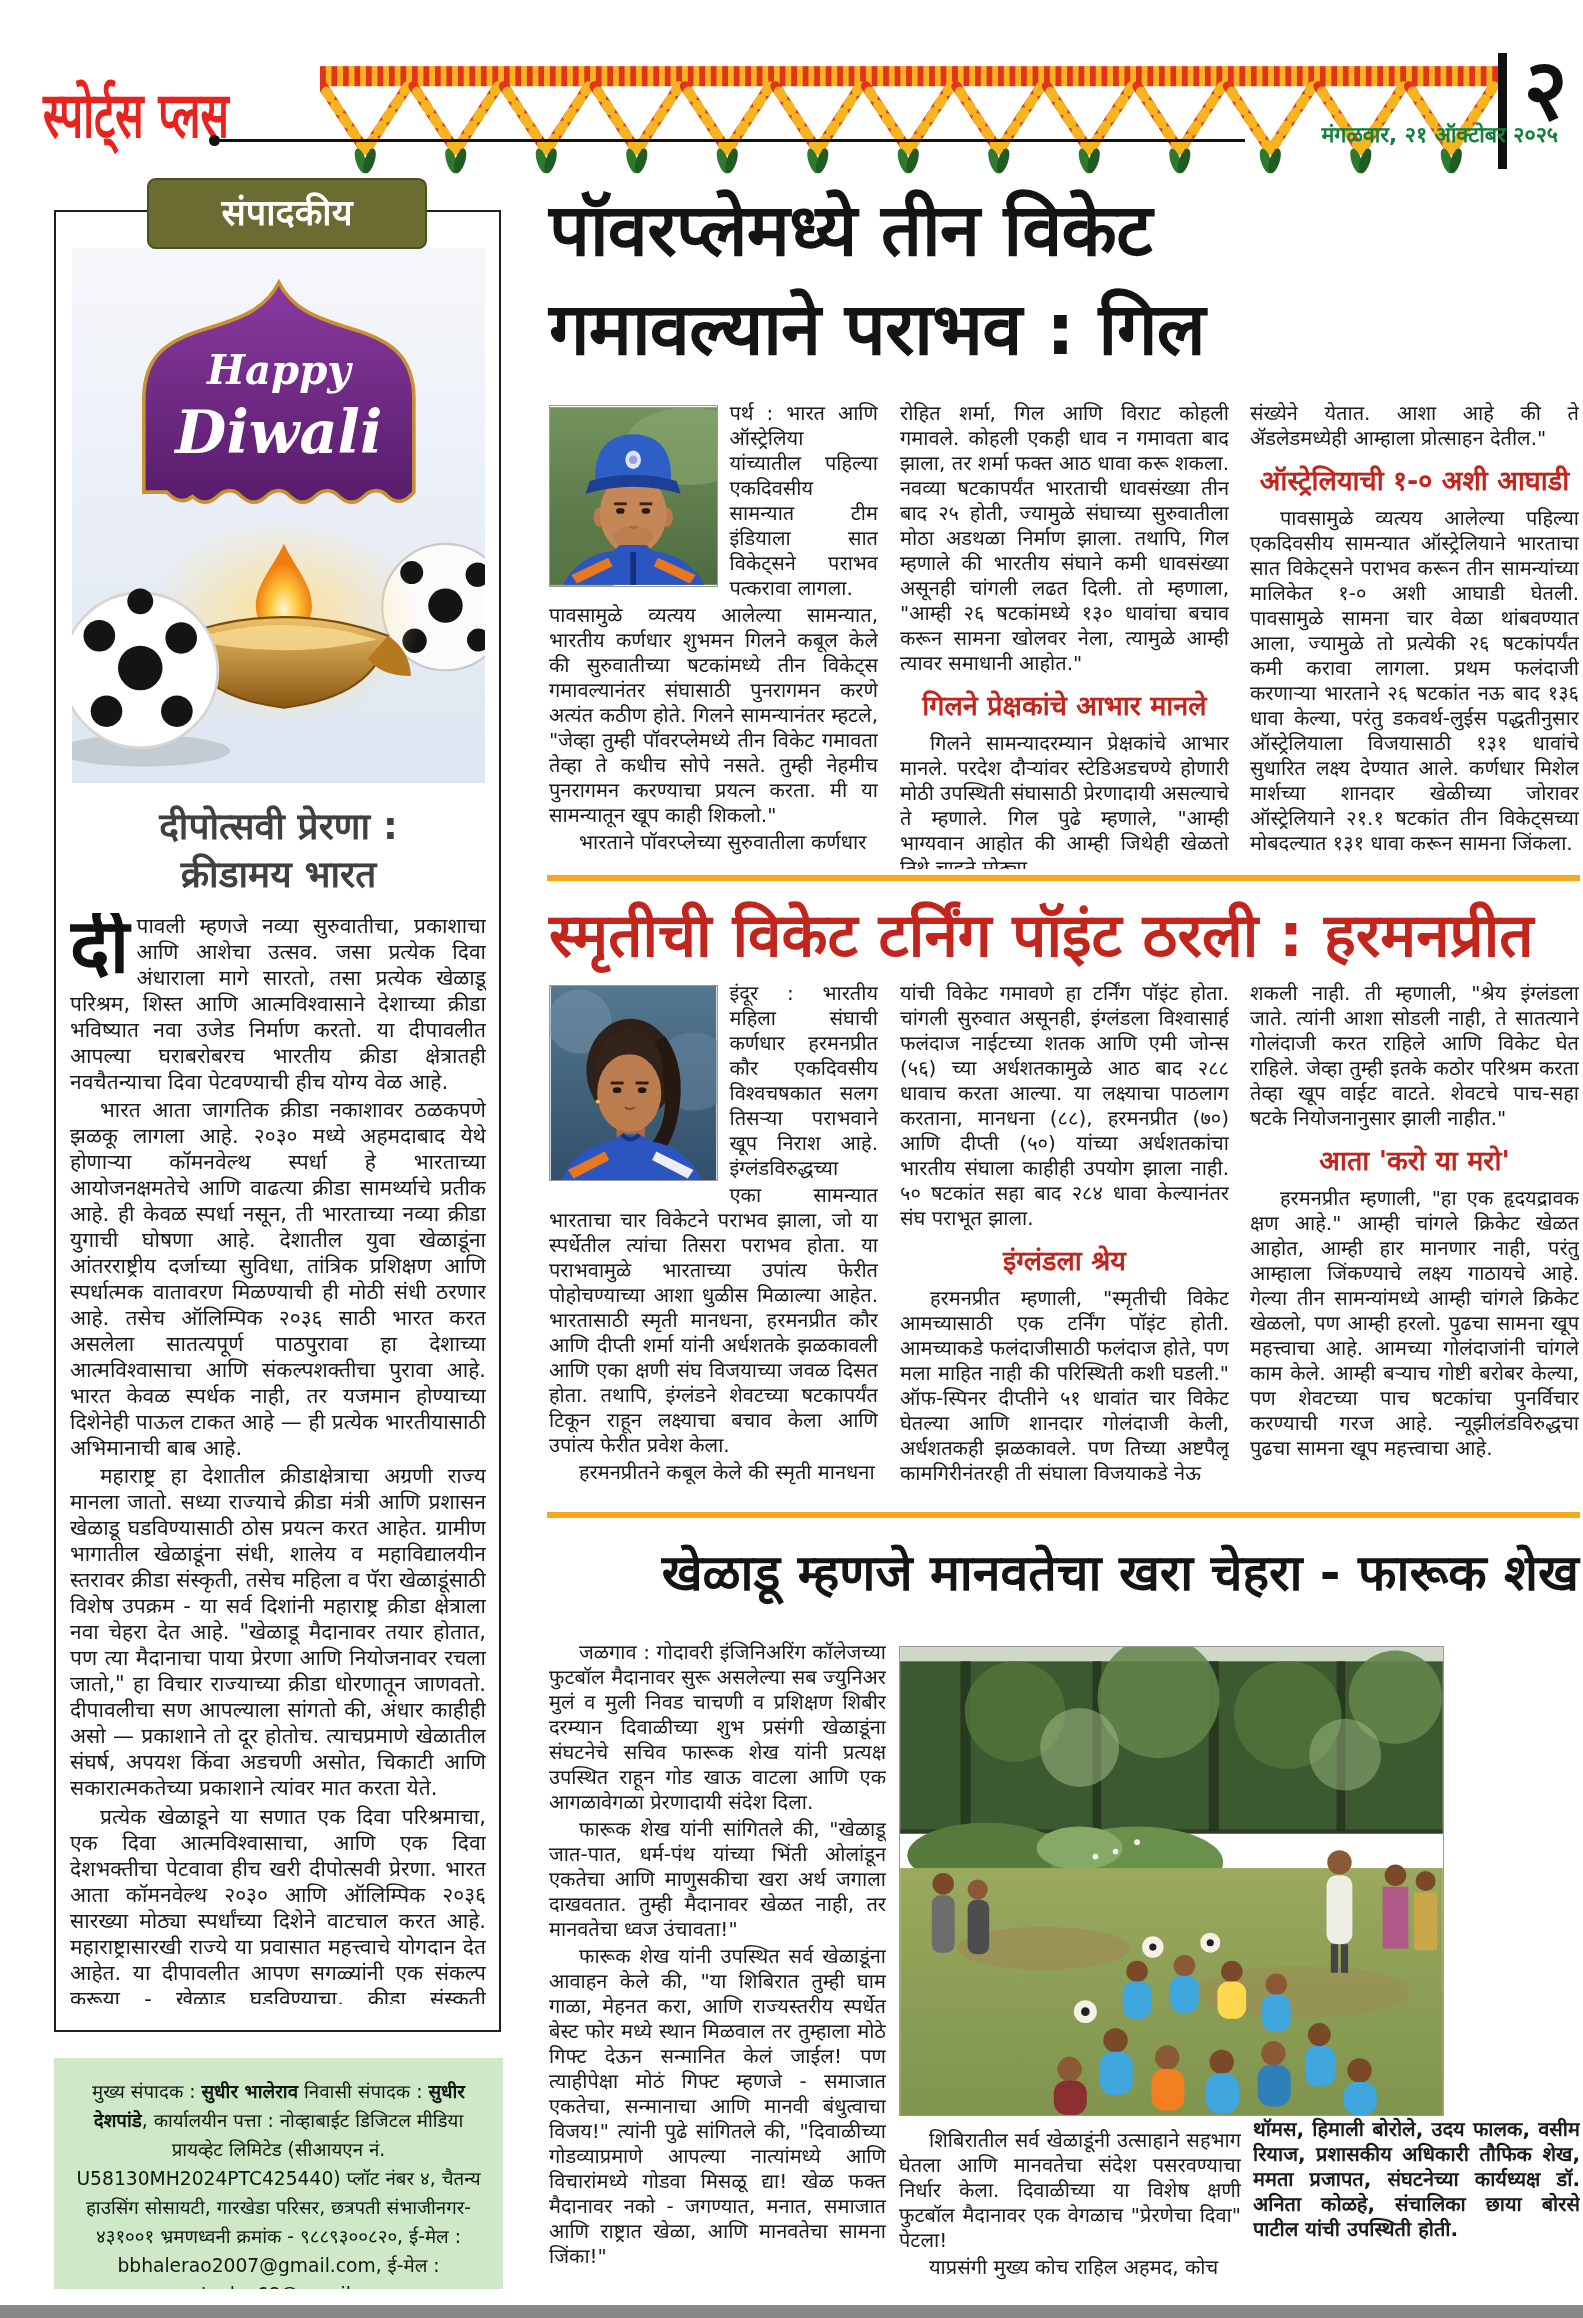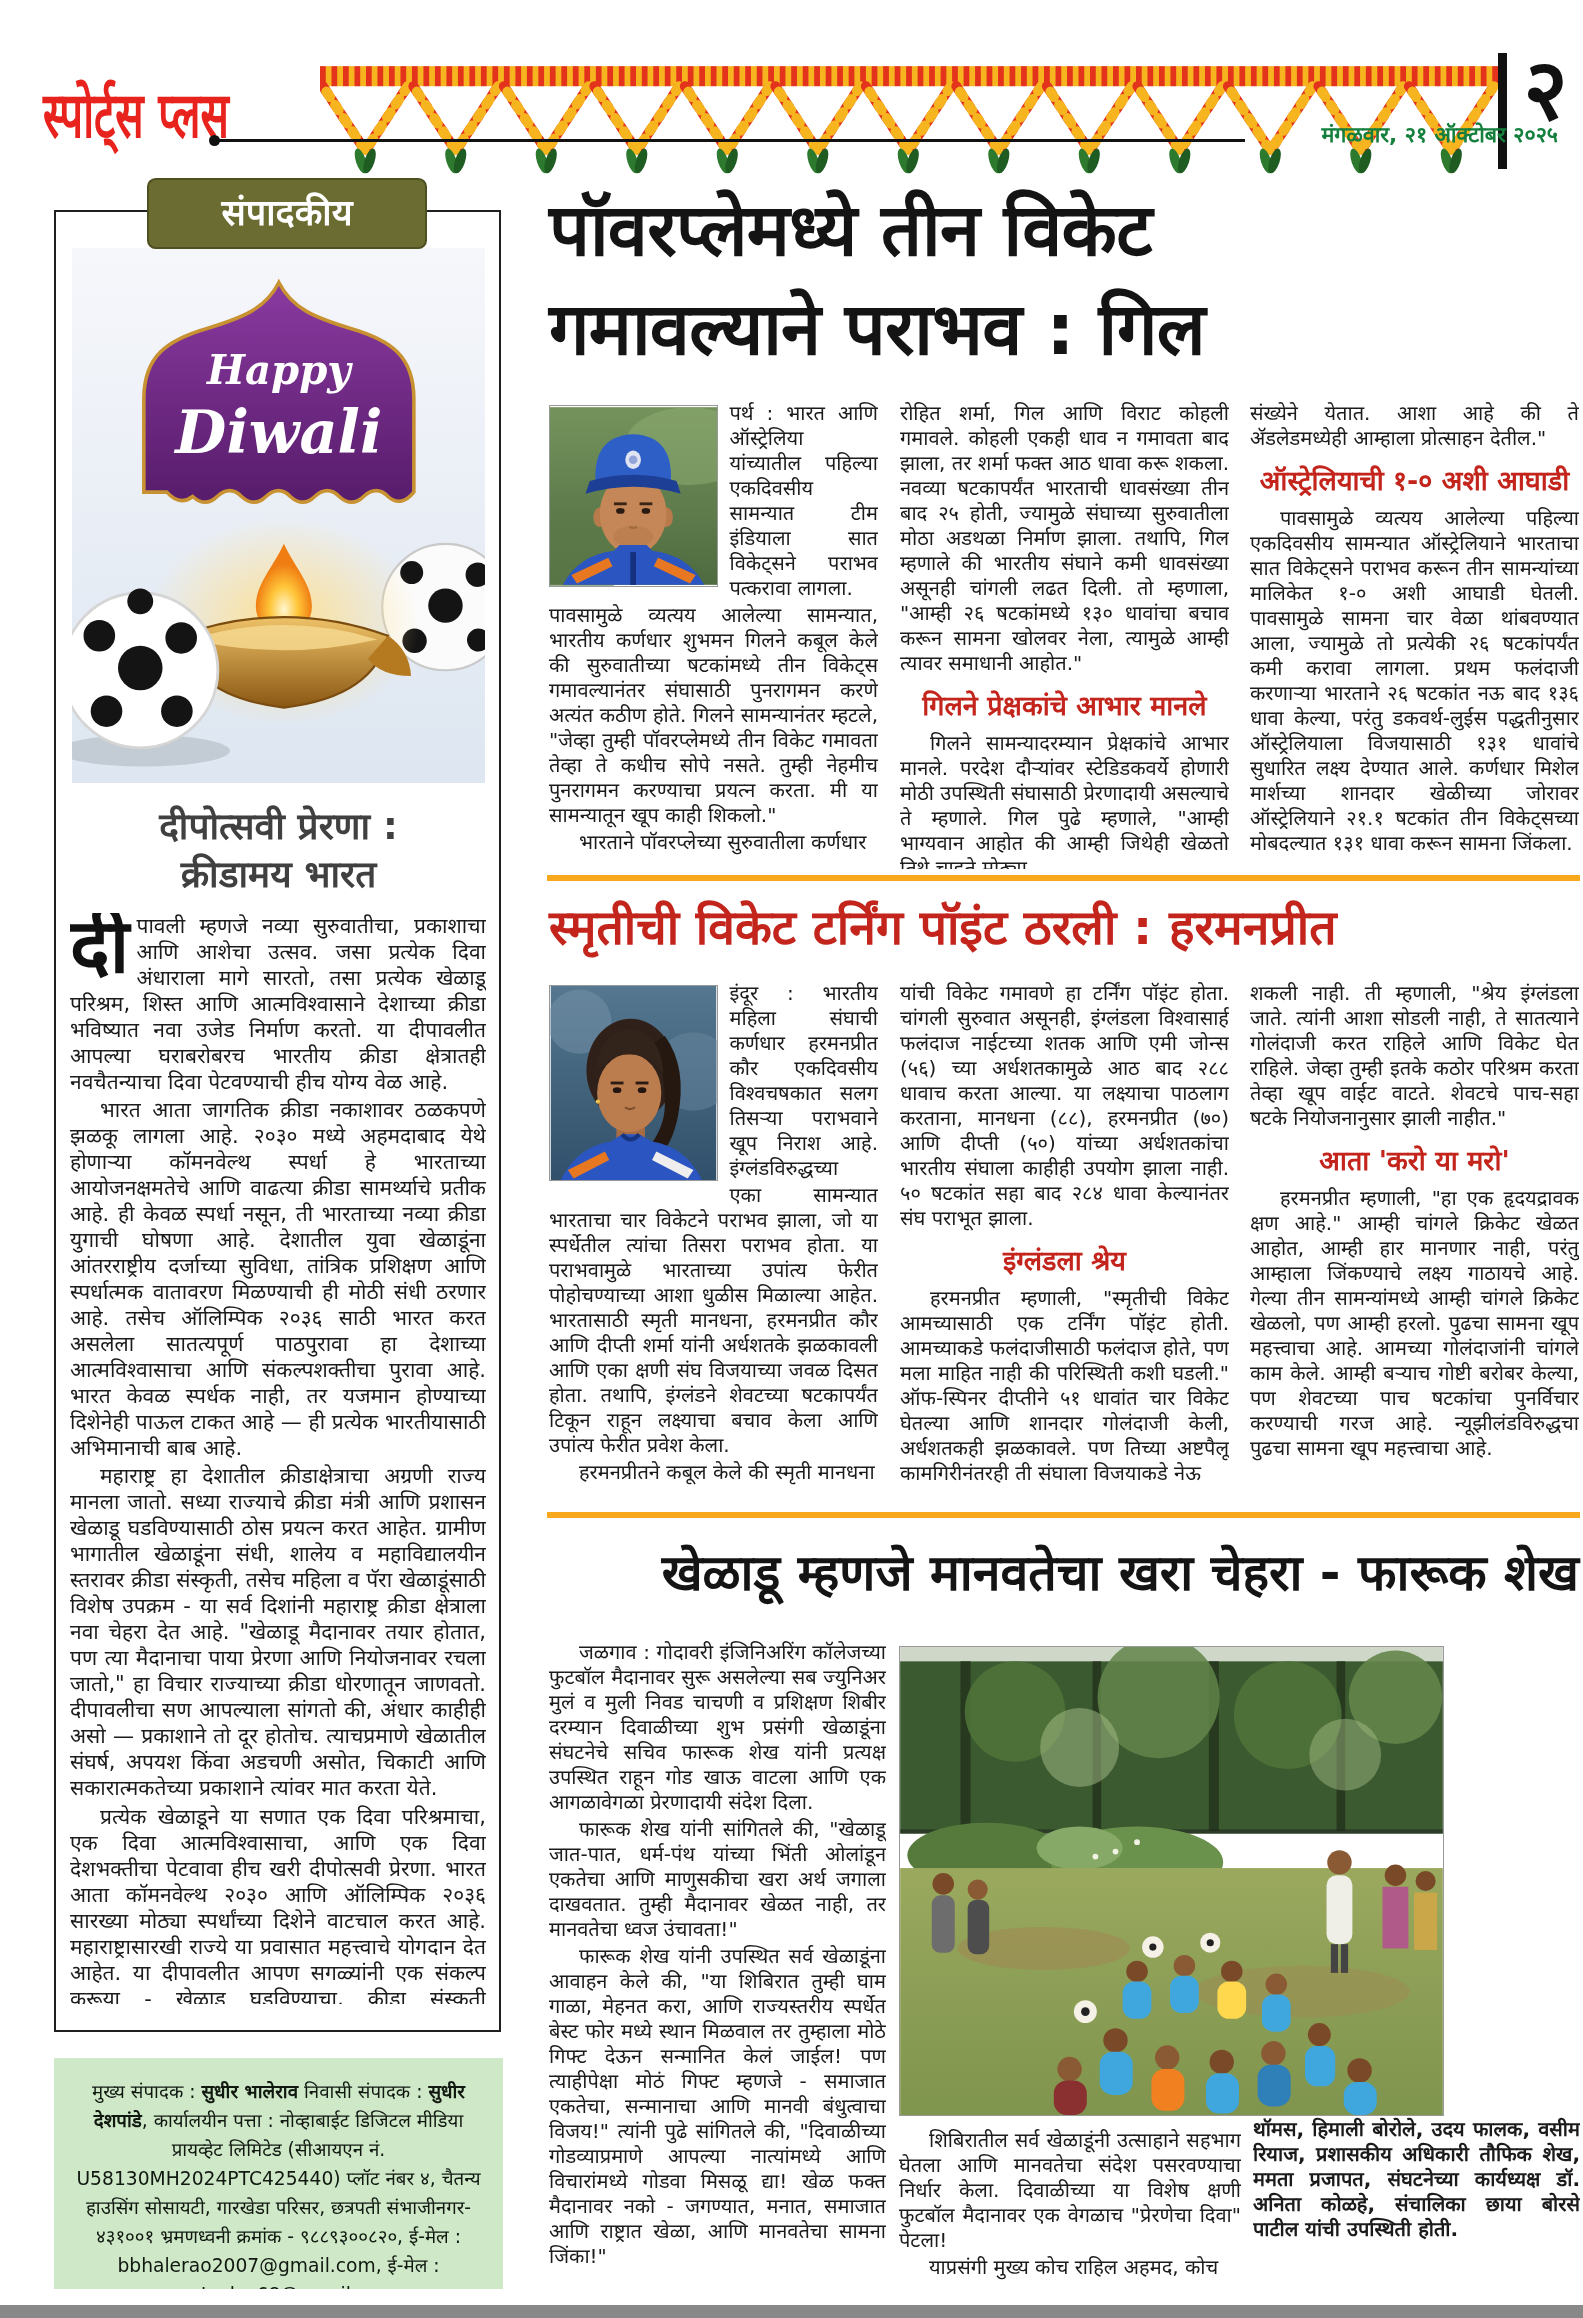--- a/index.html
+++ b/index.html
@@ -28,21 +28,21 @@
   .a1-head{left:549px;top:181px;width:1020px;font-size:72px;font-weight:bold;color:#141414;line-height:1.38;letter-spacing:-0.7px;}
   .col{overflow:hidden;font-size:20px;line-height:25px;text-align:justify;}
   .c-a1{top:401px;height:468px;width:329px;}
   .c-a2{top:981px;height:520px;width:329px;}
   .x1{left:549px;} .x2{left:900px;} .x3{left:1250px;}
   .para{margin:0 0 2.2px 0;}
   .ind{text-indent:30px;}
   .subhead{color:#c3251c;font-weight:bold;font-size:27px;text-align:center;line-height:1.25;margin:13px 0 8.6px 0;text-indent:0;}
   .divider{left:547px;width:1033px;height:5.7px;background:#f7a81c;}
   .d1{top:875px;} .d2{top:1512px;}
-  .a2-head{left:549px;top:896px;width:1027px;font-size:48px;font-weight:bold;color:#c3251c;line-height:1.3;}
+  .a2-head{left:549px;top:896px;width:1027px;font-size:60px;font-weight:bold;color:#c3251c;line-height:1.3;}
   .a3-head{left:549px;top:1541px;width:1030px;font-size:50px;font-weight:bold;color:#141414;text-align:right;line-height:1.3;}
   .c3-1{left:549px;top:1640px;width:337px;height:653px;}
   .c3-2{left:899px;top:2128px;width:342px;height:162px;}
   .c3-3{left:1253px;top:2117px;width:327px;height:177px;font-weight:bold;}
   .photo-in-col{float:left;margin:4.3px 11.5px 4.3px 0;border:0.7px solid #999;}
   .a3-photo{left:899px;top:1646px;width:543px;height:468px;border:0.7px solid #999;overflow:hidden;}
   
   .footer-box{left:54px;top:2058px;width:449px;height:231px;background:#cfe8c8;
               font-size:18.7px;line-height:29px;text-align:center;color:#101810;
               padding:18.7px 21.5px;box-sizing:border-box;overflow:hidden;}
@@ -209,21 +209,21 @@
       <rect x="113" y="204" width="8" height="46" fill="#14307e"></rect>
     </svg>
     <p class="para">पर्थ : भारत आणि ऑस्ट्रेलिया यांच्यातील पहिल्या एकदिवसीय सामन्यात टीम इंडियाला सात विकेट्सने पराभव पत्करावा लागला.</p>
     <p class="para">पावसामुळे व्यत्यय आलेल्या सामन्यात, भारतीय कर्णधार शुभमन गिलने कबूल केले की सुरुवातीच्या षटकांमध्ये तीन विकेट्स गमावल्यानंतर संघासाठी पुनरागमन करणे अत्यंत कठीण होते. गिलने सामन्यानंतर म्हटले, "जेव्हा तुम्ही पॉवरप्लेमध्ये तीन विकेट गमावता तेव्हा ते कधीच सोपे नसते. तुम्ही नेहमीच पुनरागमन करण्याचा प्रयत्न करता. मी या सामन्यातून खूप काही शिकलो."</p>
     <p class="para ind">भारताने पॉवरप्लेच्या सुरुवातीला कर्णधार</p>
   </div>
 
   <div class="abs col c-a1 x2">
     <p class="para">रोहित शर्मा, गिल आणि विराट कोहली गमावले. कोहली एकही धाव न गमावता बाद झाला, तर शर्मा फक्त आठ धावा करू शकला. नवव्या षटकापर्यंत भारताची धावसंख्या तीन बाद २५ होती, ज्यामुळे संघाच्या सुरुवातीला मोठा अडथळा निर्माण झाला. तथापि, गिल म्हणाले की भारतीय संघाने कमी धावसंख्या असूनही चांगली लढत दिली. तो म्हणाला, "आम्ही २६ षटकांमध्ये १३० धावांचा बचाव करून सामना खोलवर नेला, त्यामुळे आम्ही त्यावर समाधानी आहोत."</p>
     <div class="subhead">गिलने प्रेक्षकांचे आभार मानले</div>
-    <p class="para ind">गिलने सामन्यादरम्यान प्रेक्षकांचे आभार मानले. परदेश दौऱ्यांवर स्टेडिडकवर्ये होणारी मोठी उपस्थिती संघासाठी प्रेरणादायी असल्याचे ते म्हणाले. गिल पुढे म्हणाले, "आम्ही भाग्यवान आहोत की आम्ही जिथेही खेळतो तिथे चाहते मोठ्या</p>
+    <p class="para ind">गिलने सामन्यादरम्यान प्रेक्षकांचे आभार मानले. परदेश दौऱ्यांवर स्टेडिअडचण्ये होणारी मोठी उपस्थिती संघासाठी प्रेरणादायी असल्याचे ते म्हणाले. गिल पुढे म्हणाले, "आम्ही भाग्यवान आहोत की आम्ही जिथेही खेळतो तिथे चाहते मोठ्या</p>
   </div>
 
   <div class="abs col c-a1 x3">
     <p class="para">संख्येने येतात. आशा आहे की ते ॲडलेडमध्येही आम्हाला प्रोत्साहन देतील."</p>
     <div class="subhead">ऑस्ट्रेलियाची १-० अशी आघाडी</div>
     <p class="para ind">पावसामुळे व्यत्यय आलेल्या पहिल्या एकदिवसीय सामन्यात ऑस्ट्रेलियाने भारताचा सात विकेट्सने पराभव करून तीन सामन्यांच्या मालिकेत १-० अशी आघाडी घेतली. पावसामुळे सामना चार वेळा थांबवण्यात आला, ज्यामुळे तो प्रत्येकी २६ षटकांपर्यंत कमी करावा लागला. प्रथम फलंदाजी करणाऱ्या भारताने २६ षटकांत नऊ बाद १३६ धावा केल्या, परंतु डकवर्थ-लुईस पद्धतीनुसार ऑस्ट्रेलियाला विजयासाठी १३१ धावांचे सुधारित लक्ष्य देण्यात आले. कर्णधार मिशेल मार्शच्या शानदार खेळीच्या जोरावर ऑस्ट्रेलियाने २१.१ षटकांत तीन विकेट्सच्या मोबदल्यात १३१ धावा करून सामना जिंकला.</p>
   </div>
 
   <div class="abs divider d1"></div>
 

